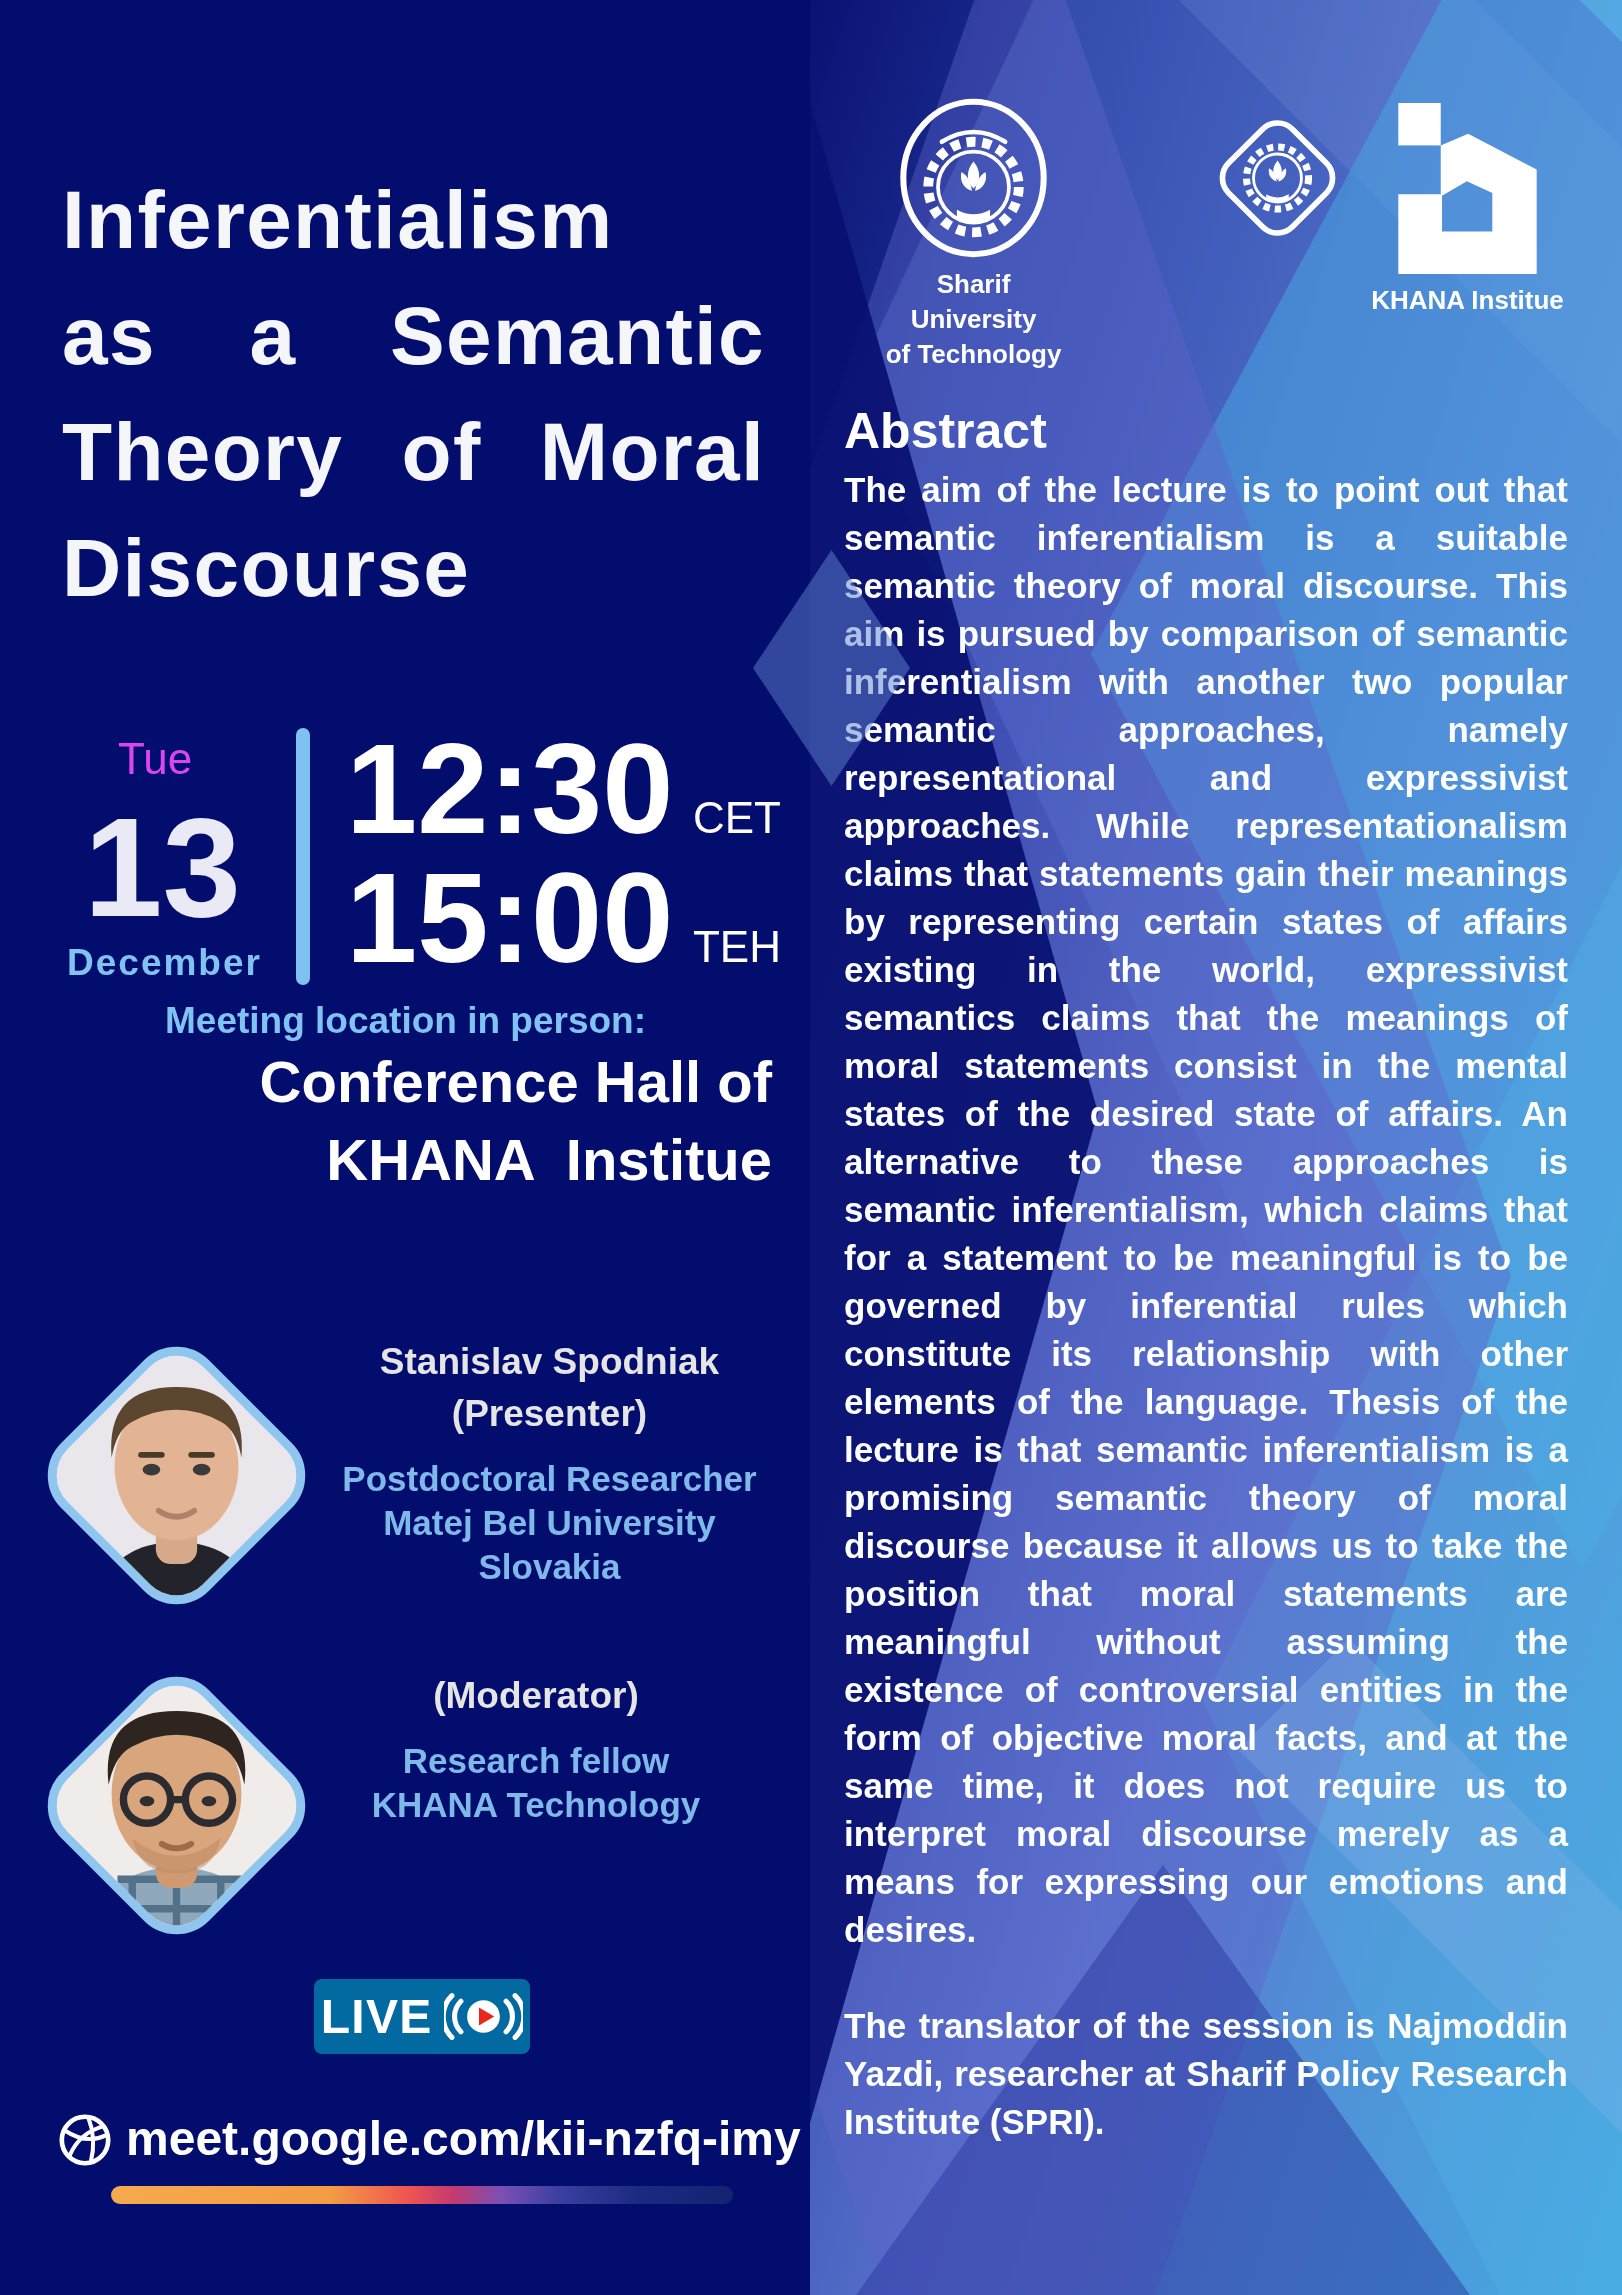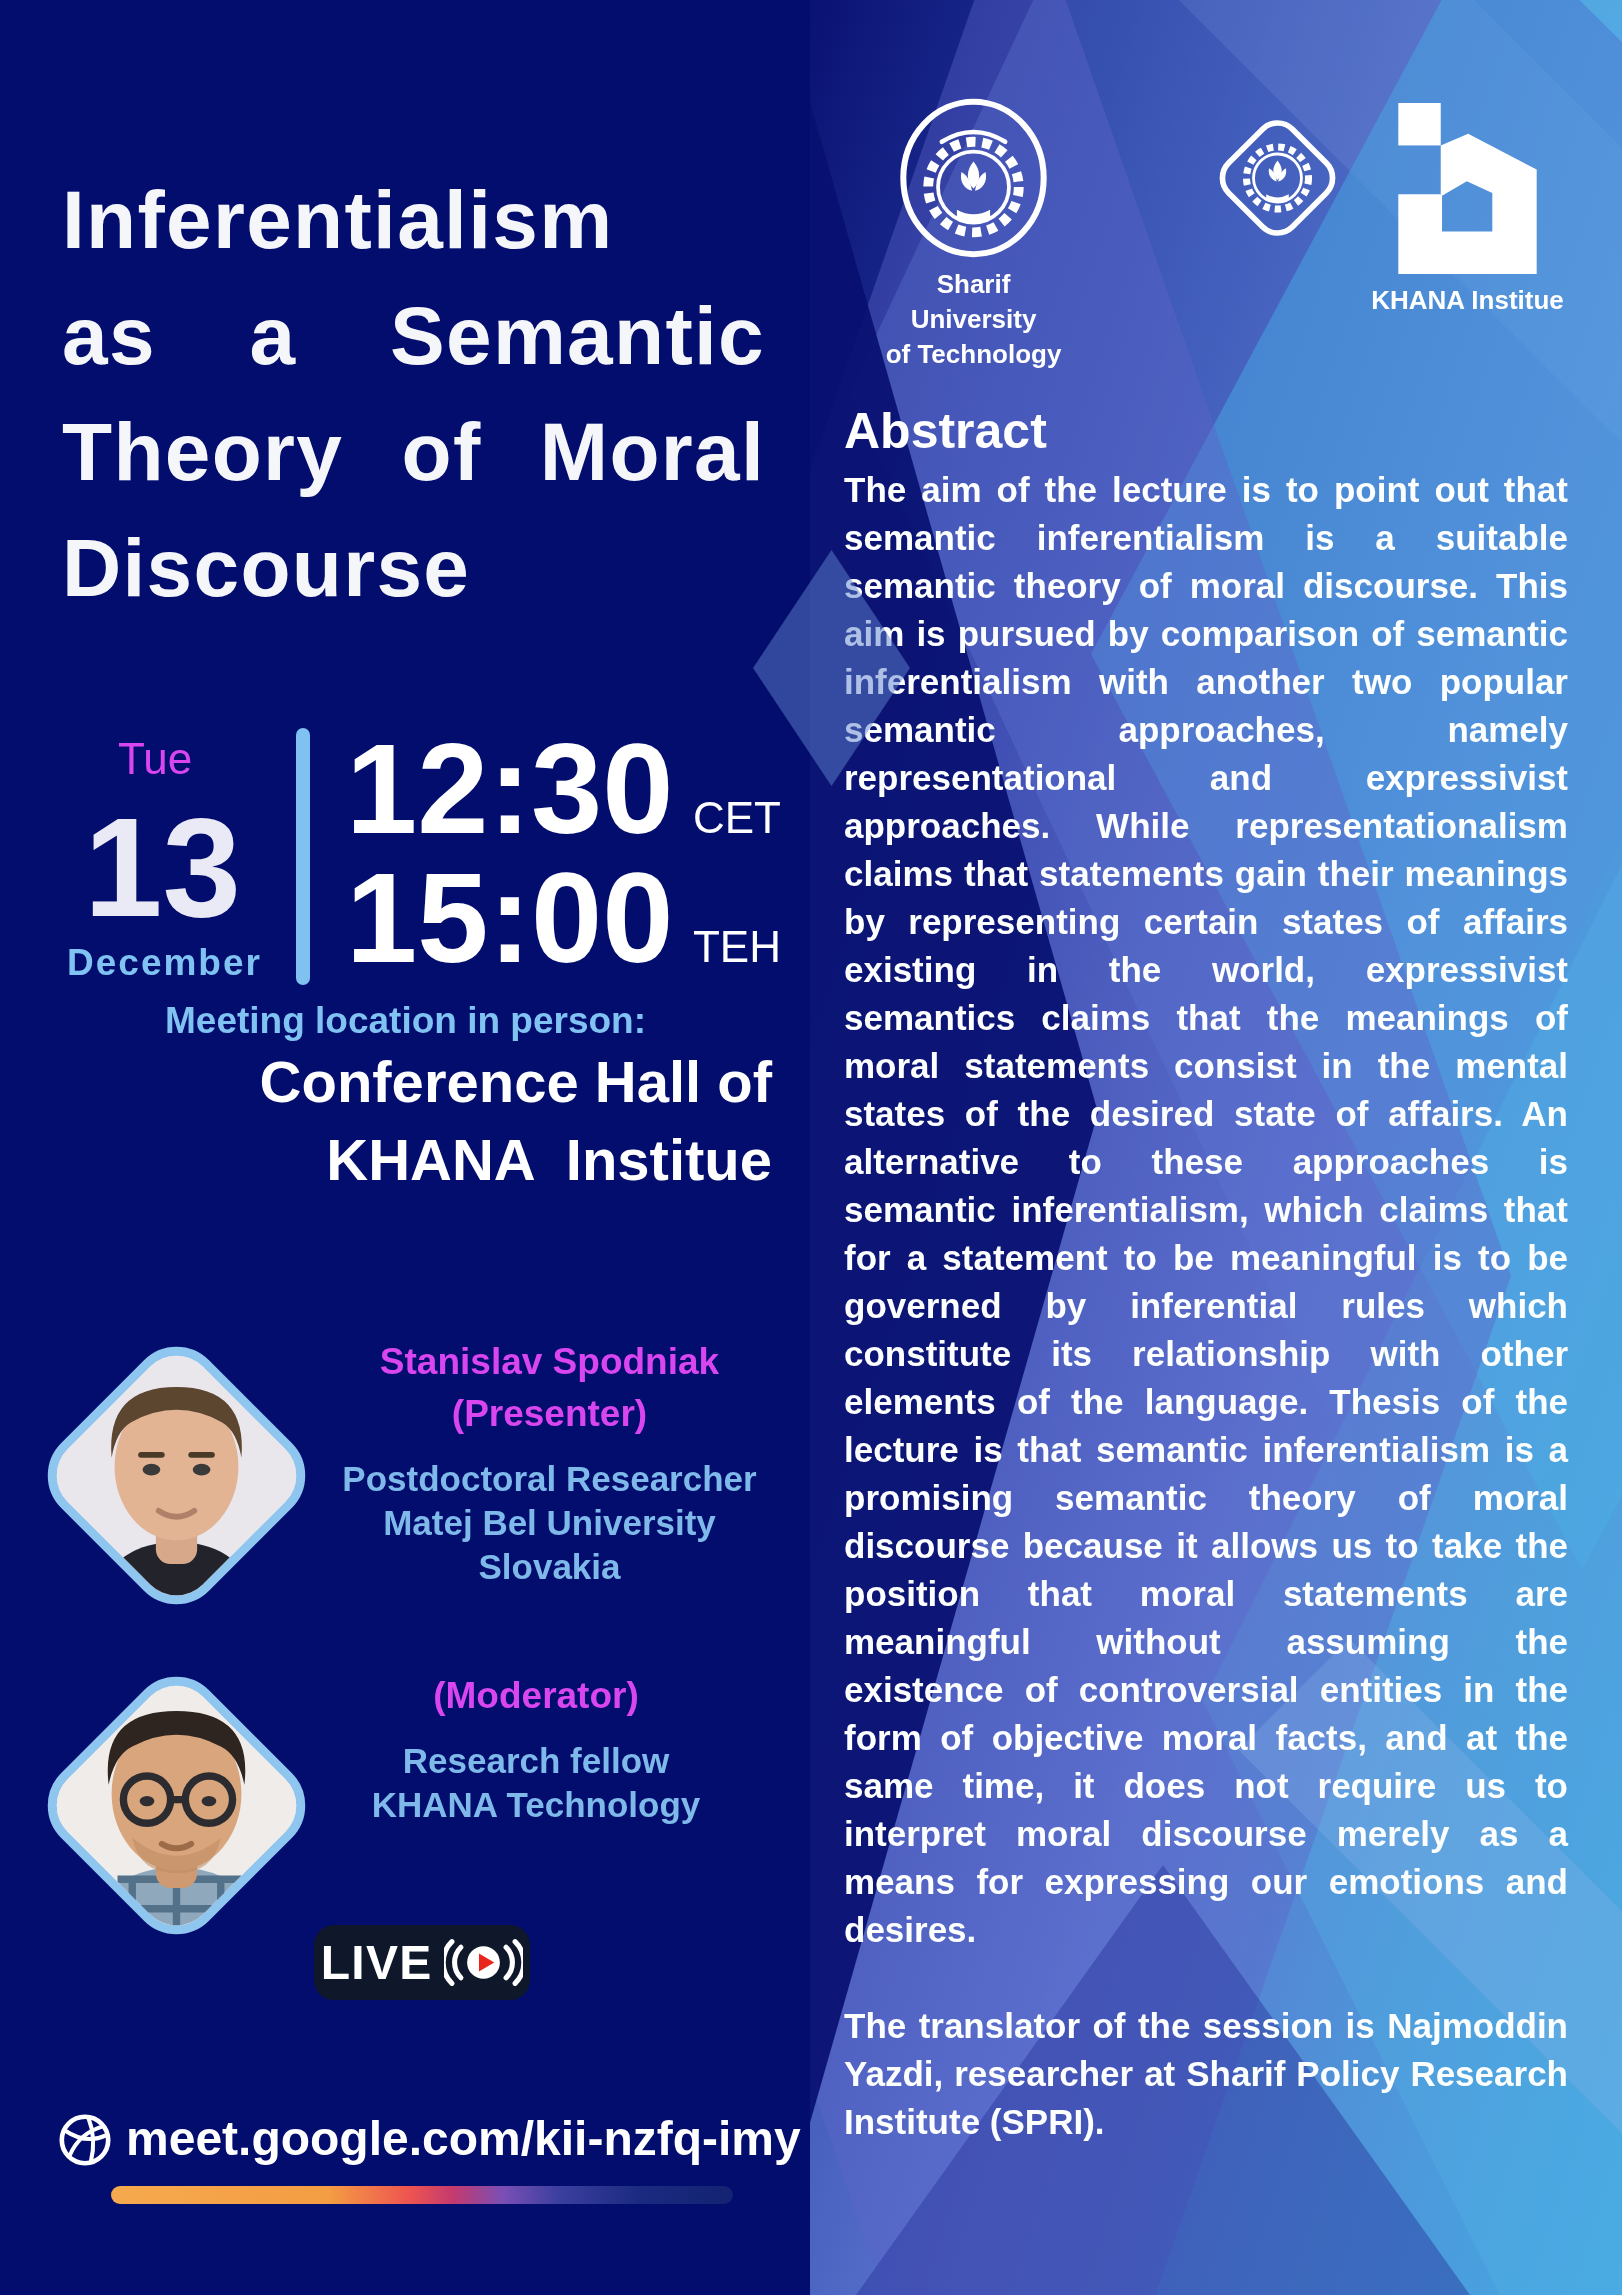--- a/index.html
+++ b/index.html
@@ -49,24 +49,24 @@
 
   .photo { position:absolute; width:191px; height:191px; transform:rotate(45deg);
            border:9.2px solid #8fc6f0; border-radius:46px; overflow:hidden; background:#e9e7ea; }
   .photo1 { left:72px; top:1371px; } .photo2 { left:72px; top:1701px; }
   .photo-inner { position:absolute; inset:-52px; transform:rotate(-45deg); }
   .photo-inner svg { width:100%; height:100%; display:block; }
 
   .person { text-align:center; }
   .person1 { left:340px; top:1336px; width:419px; }
   .person2 { left:294px; top:1670px; width:484px; }
-  .person-name, .person-role { font-size:37px; color:#d946ef; font-weight:700; line-height:52px; }
+  .person-name, .person-role { font-size:37px; color:#e5e5e5; font-weight:700; line-height:52px; }
   .person-meta { margin-top:17px; font-size:35px; color:#7fb9ea; font-weight:700; line-height:44px; }
 
-  .live-badge { left:314px; top:1925px; width:216px; height:75px; background:#0f172a; border-radius:20px;
+  .live-badge { left:314px; top:1979px; width:216px; height:75px; background:#0369a1; border-radius:8px;
                 display:flex; align-items:center; justify-content:center; gap:11.8px; }
   .live-text { font-size:48px; color:#fff; font-weight:700; letter-spacing:1.3px; }
   .globe { left:56px; top:2111px; width:58px; height:58px; }
   .meet-link { left:126px; top:2111px; font-size:48px; font-weight:700; color:#fff; text-decoration:none; }
   .grad-bar { left:111px; top:2186px; width:622px; height:18.3px; border-radius:9.2px;
     background:linear-gradient(90deg,#f6a94e 0%,#f49d43 35%,#ee5450 48%,#c43a6e 55%,#7a4fb5 63%,#3b3f9f 72%,#1b2a80 85%,#132371 100%); }
 
   
   .logo-block { position:absolute; text-align:center; color:#fff; }
   .logo-block svg { display:block; margin:0 auto; }

